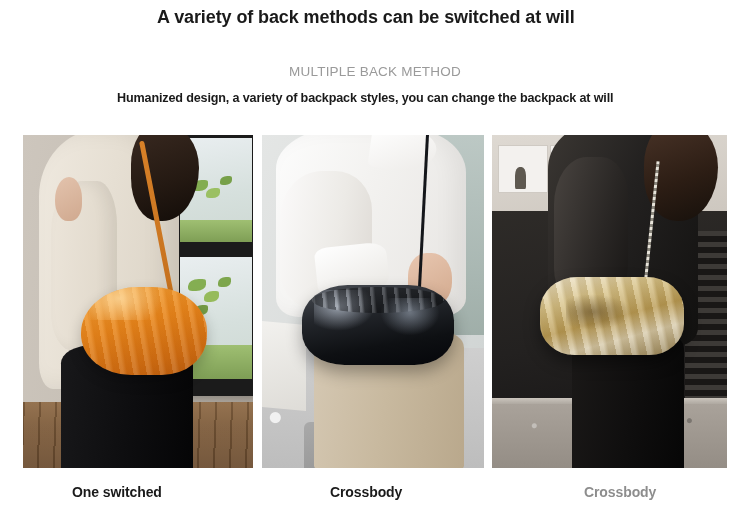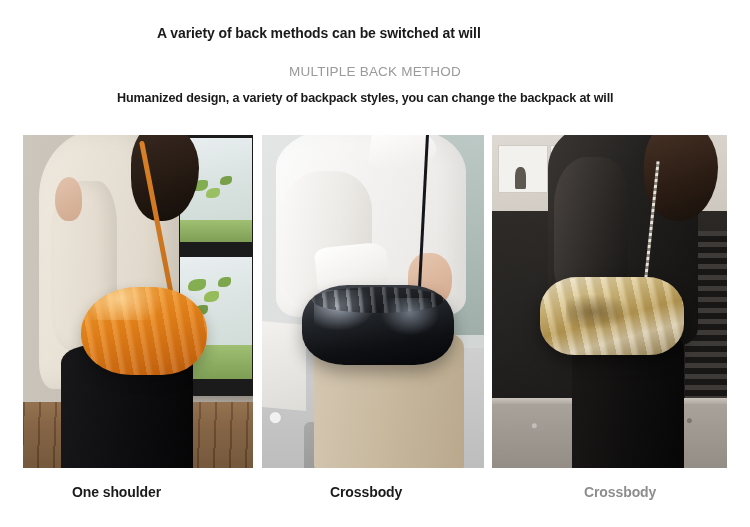--- a/index.html
+++ b/index.html
@@ -12,23 +12,23 @@
     height: 527px;
     position: relative;
     overflow: hidden;
     font-family: "Liberation Sans", "DejaVu Sans", sans-serif;
   }
 
   
   .headline {
     position: absolute;
     left: 157px;
-    top: 24px;
+    top: 6px;
     width: 460px;
-    font-size: 14px;
+    font-size: 18px;
     font-weight: bold;
     line-height: 1.32;
     color: #1a1a1a;
     letter-spacing: -0.1px;
   }
   .eyebrow {
     position: absolute;
     left: 0;
     top: 64px;
     width: 750px;
@@ -455,16 +455,16 @@
       <div class="p3-hair"></div>
       <div class="p3-sleeve"></div>
       <div class="p3-skirt"></div>
       <div class="p3-chain"></div>
       <div class="p3-bag"></div>
     </div>
   </div>
 </div>
 
 <div class="captions">
-  <div class="caption caption-1" style="color: rgb(26, 26, 26);">One shoulder</div>
+  <div class="caption caption-1" style="color: rgb(26, 26, 26);">One switched</div>
   <div class="caption caption-2" style="color: rgb(26, 26, 26);">Crossbody</div>
   <div class="caption caption-3" style="color: rgb(141, 141, 141);">Crossbody</div>
 </div>
 
 </body></html>

